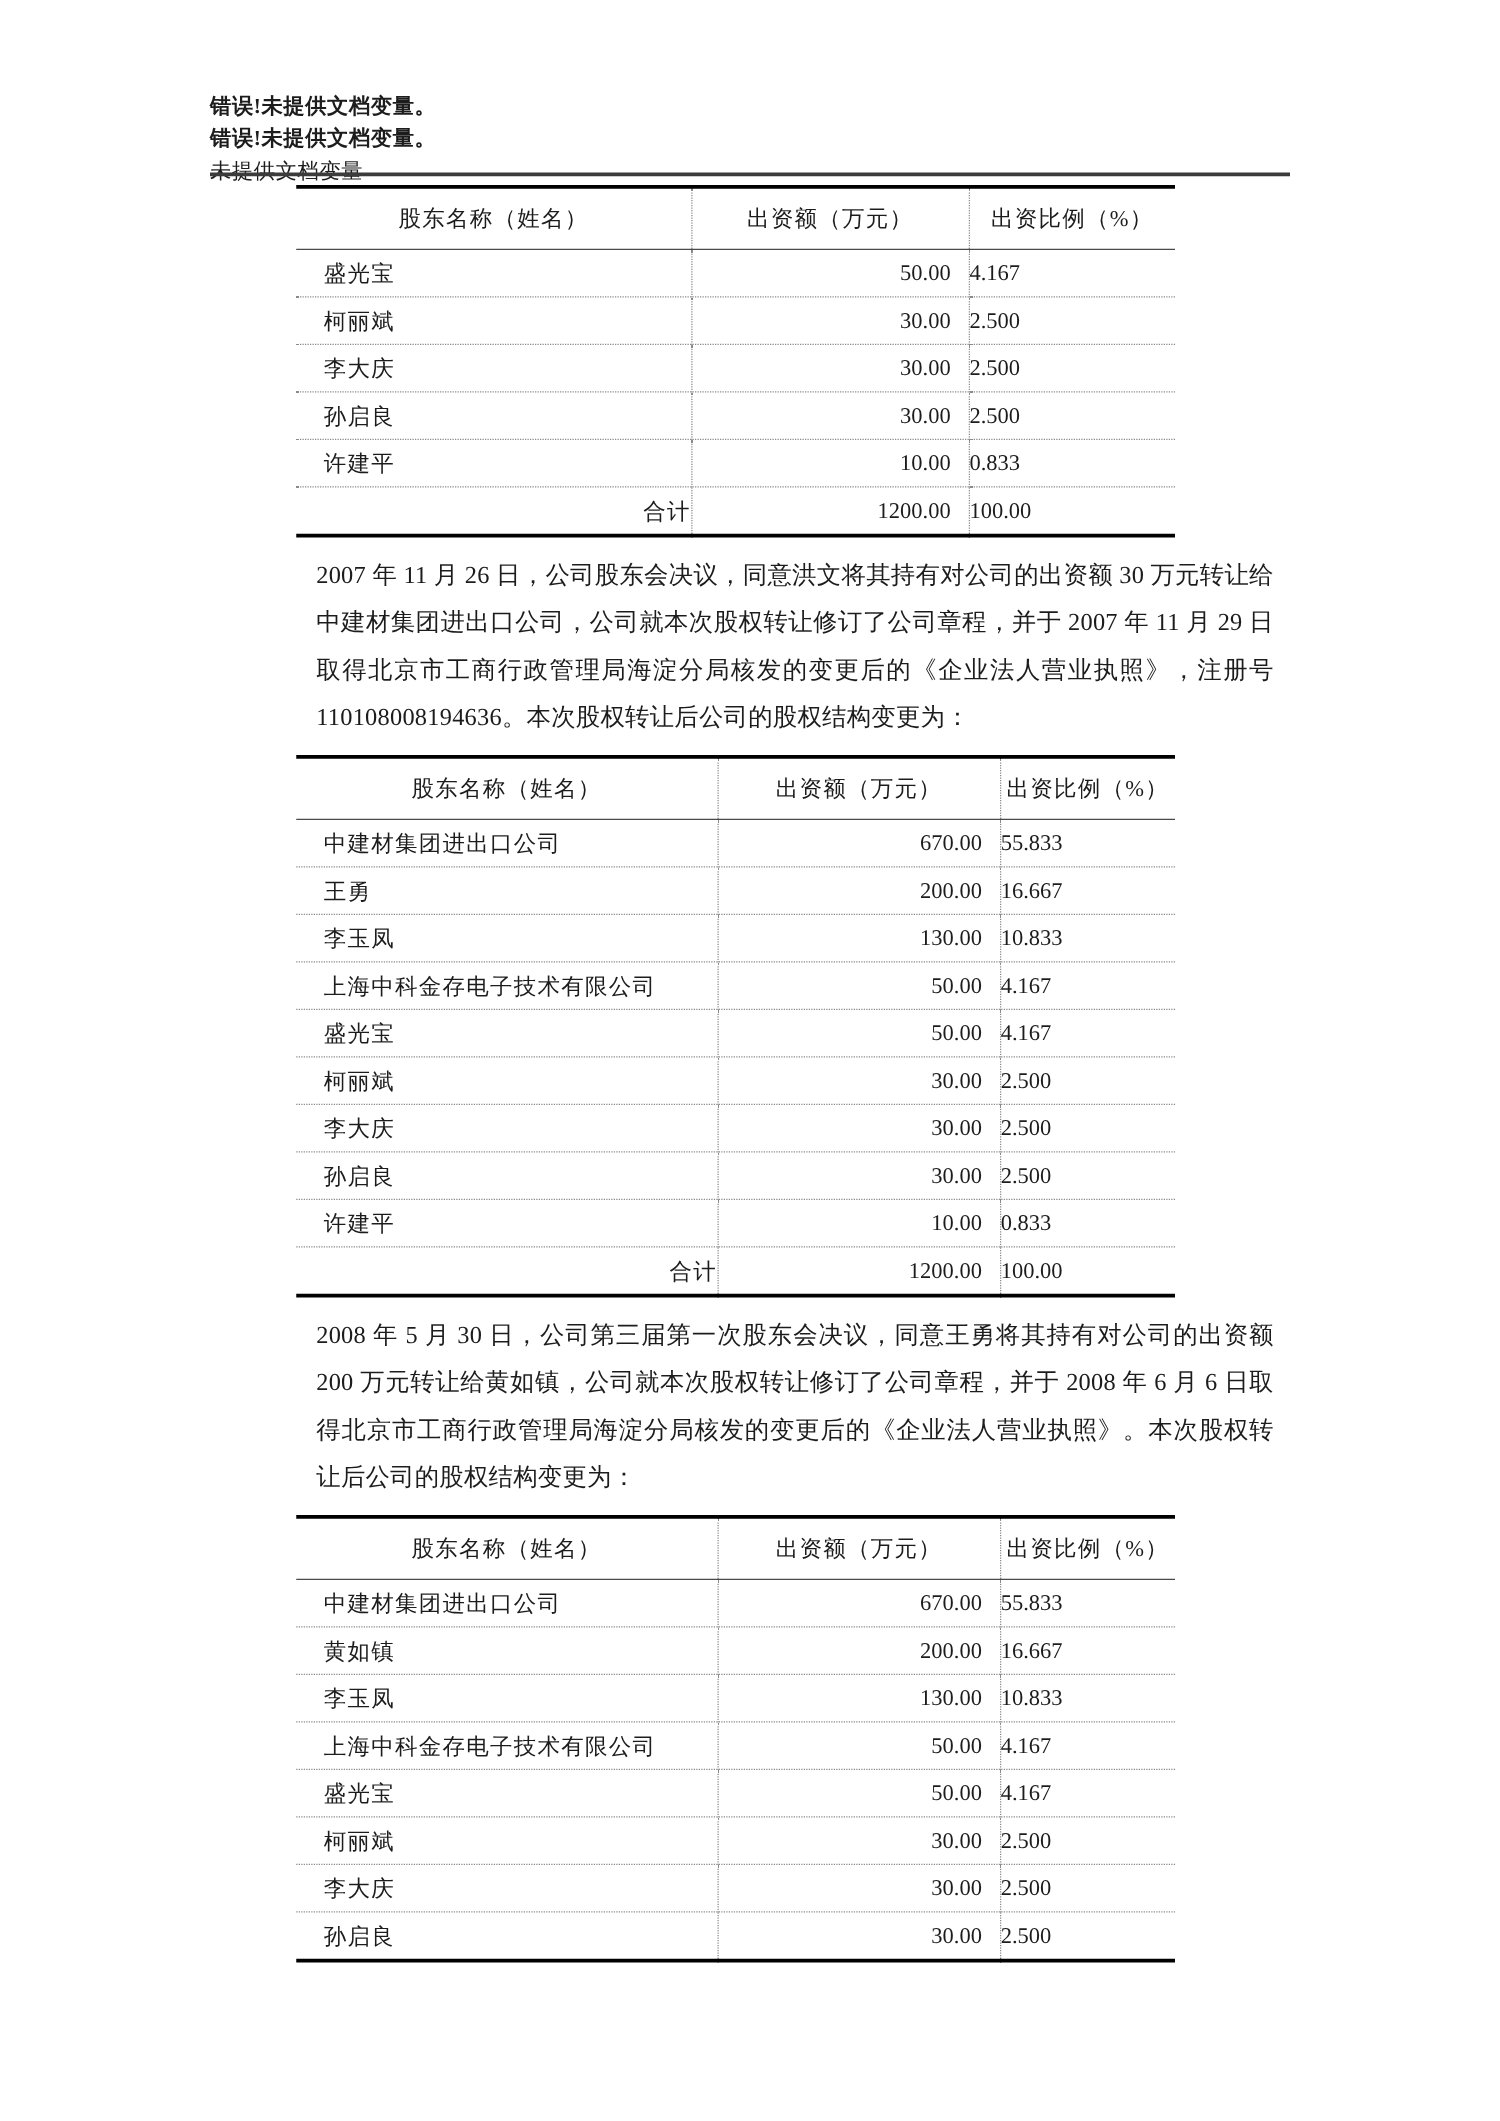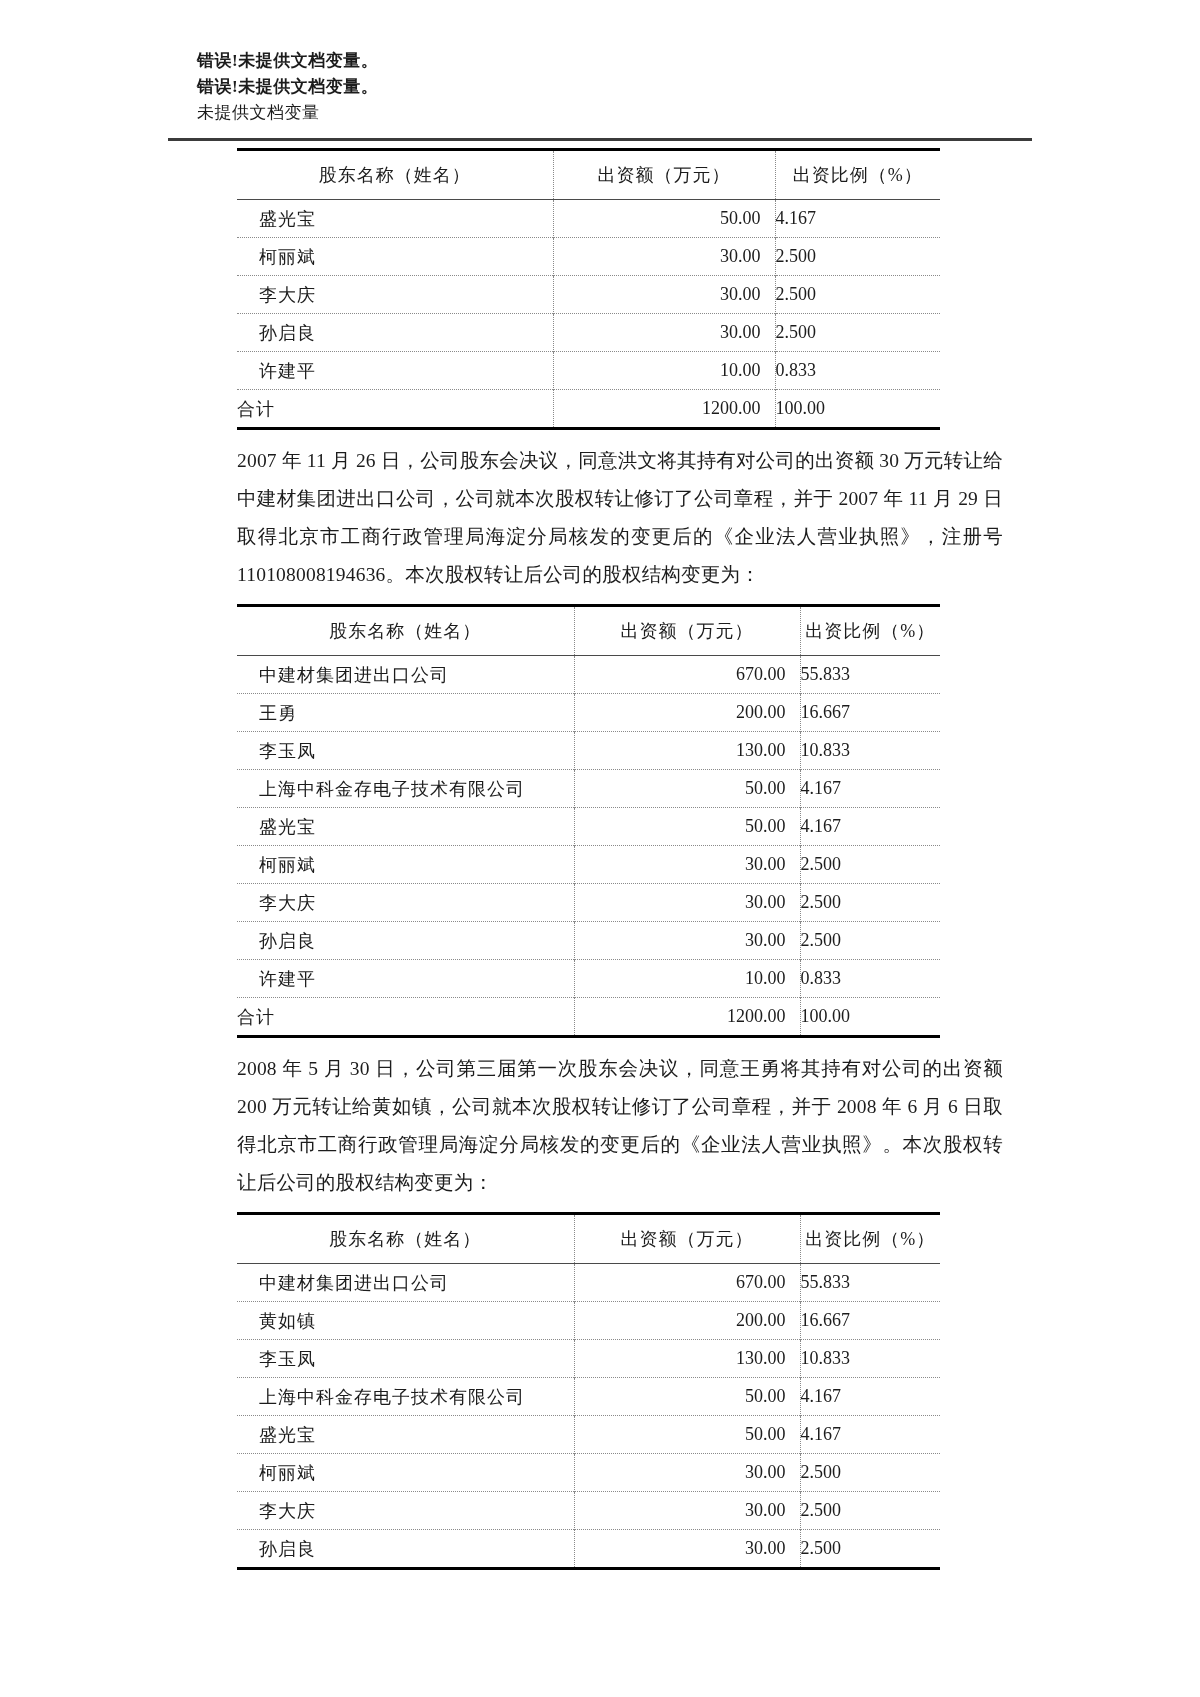--- a/index.html
+++ b/index.html
@@ -8,23 +8,22 @@
     height: 1697px;
     background: #ffffff;
     color: #1c1c1c;
     font-family: "Liberation Serif", "DejaVu Serif", serif;
     position: relative;
     overflow: hidden;
   }
   .doc-header {
     position: absolute;
     left: 168px;
-    top: 48px;
+    top: 72px;
     width: 864px;
-    margin-left: 29px;
   }
   .doc-header .err-line {
     font-weight: bold;
     font-size: 17px;
     line-height: 26px;
     letter-spacing: 0.5px;
   }
   .doc-header .section-line {
     font-size: 17px;
     line-height: 26px;
@@ -72,27 +71,27 @@
     font-size: 18px;
     height: 37px;
     vertical-align: middle;
     padding: 0;
   }
   .equity-table td.c1 { text-align: left; padding-left: 22px; letter-spacing: 1px; }
   .equity-table td.c2 { text-align: right; padding-right: 14px; }
   .equity-table td.c3 { }
   .equity-table th.h2, .equity-table th.h3,
   .equity-table td.c2, .equity-table td.c3 { border-left: 1px dotted #8a8a8a; }
-  .equity-table tr.total-row td.c1 { text-align: left; padding-left: 0; }
+  .equity-table tr.total-row td.c1 { text-align: right; padding-left: 0; }
   p.body-para {
     width: 766px;
     font-size: 19.5px;
     line-height: 38px;
     text-align: justify;
-    margin: 12px 0 10px 0;
+    margin: 12px 0 10px 16px;
     letter-spacing: 0.2px;
   }
 </style>
 </head>
 <body>
 
 <div class="doc-header">
   <div class="err-line">错误!未提供文档变量。</div>
   <div class="err-line">错误!未提供文档变量。</div>
   <div class="section-line">未提供文档变量</div>

